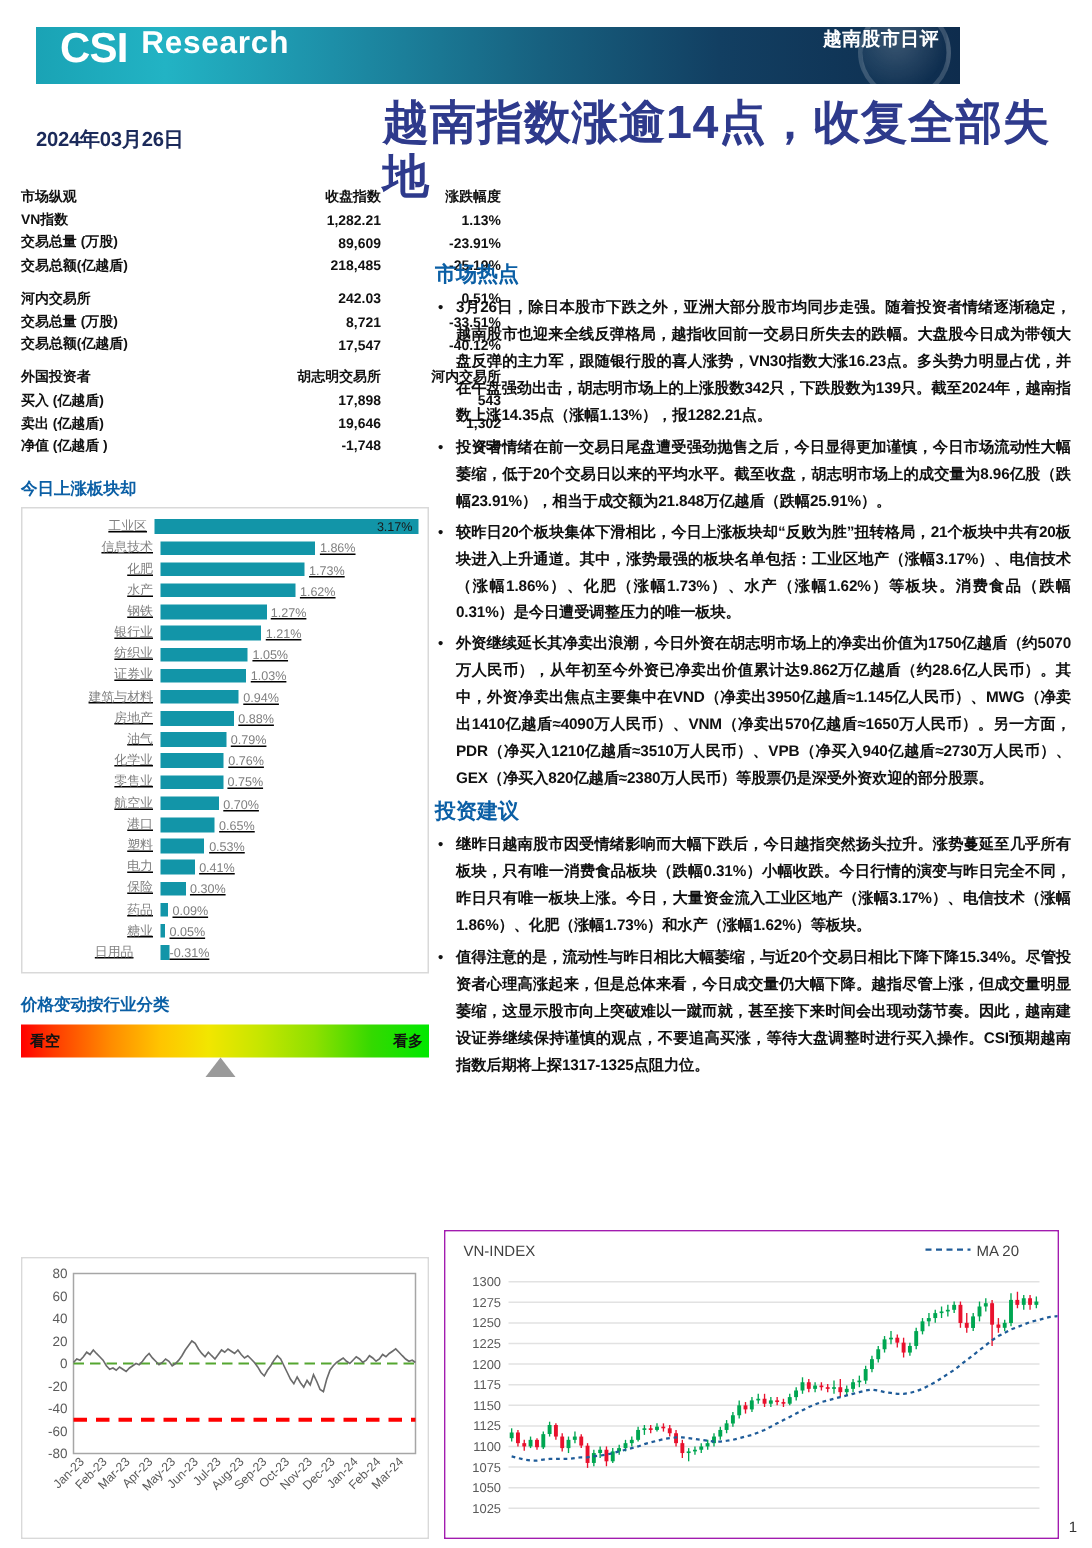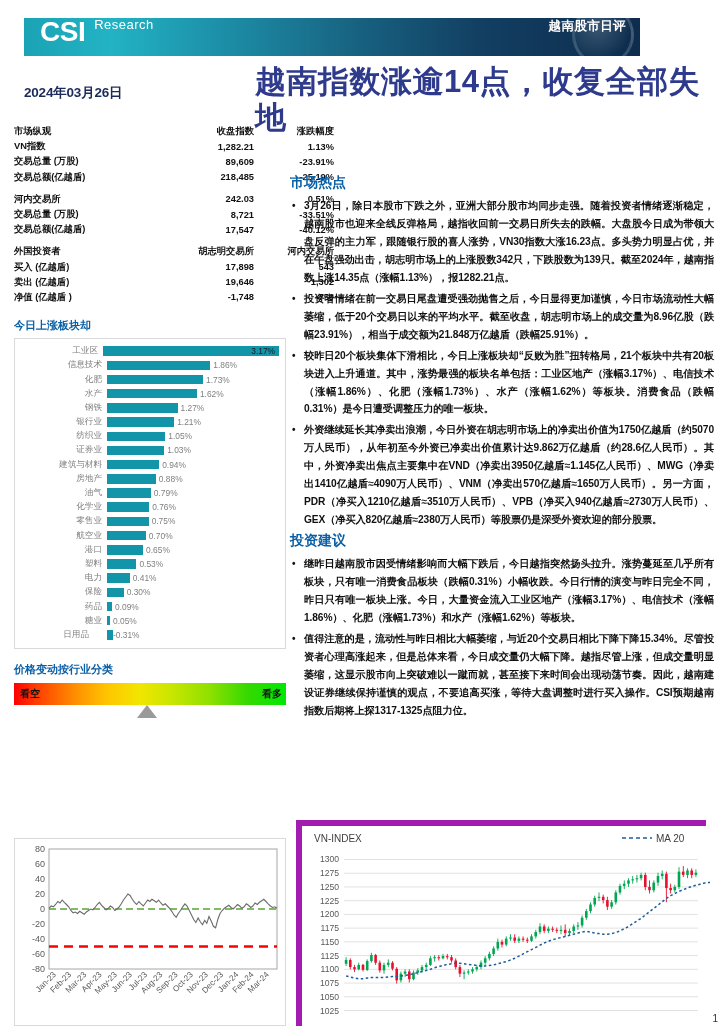--- a/index.html
+++ b/index.html
@@ -21,21 +21,21 @@
   #header-band::after{
     content:""; position:absolute; right:6px; top:-14px; width:56px; height:56px;
     border-radius:50%; border:3px solid rgba(255,255,255,.17);
     background:radial-gradient(circle at 40% 35%, rgba(255,255,255,.18), rgba(255,255,255,0) 70%);
   }
   .logo-csi {
     color:#fff; font-size:28px; font-weight:bold; letter-spacing:-.5px;
     margin-left:16px; line-height:1;
   }
   .logo-research {
-    color:#fff; font-size:13px; font-weight:normal; margin-left:9px; line-height:1;
+    color:#fff; font-size:21px; font-weight:bold; margin-left:9px; line-height:1;
     letter-spacing:.5px;
   }
   #header-right {
     color:#fff; font-size:12.5px; font-weight:bold; margin-left:auto; margin-right:14px;
     position:relative; z-index:2; letter-spacing:.4px;
   }
 
   
   #doc-date {
     position:absolute; left:24px; top:84px; width:210px;
@@ -62,20 +62,21 @@
   .spacer-row td { height:7px; padding:0; }
 
   .block-title {
     color:#0b5fa5; font-size:11px; font-weight:bold; margin:13px 0 5px 0;
   }
 
   
   #sector-box {
     border:1px solid #d9d9d9; background:#fff; padding:5px 6px 6px 4px;
     width:272px;
+    text-decoration:underline;
   }
   .srow { display:flex; align-items:center; height:14.2px; }
   .srow .sname {
     width:88px; text-align:right; padding-right:5px;
     font-size:8.6px; color:#808080; white-space:nowrap; overflow:hidden;
   }
   .sbarwrap { flex:1; display:flex; align-items:center; position:relative; }
   .sbar { height:9.5px; background:#1295a8; }
   .sval { font-size:8.4px; color:#808080; margin-left:3px; white-space:nowrap; }
   .srow.first .sval { color:#1b1b1b; }
@@ -124,21 +125,21 @@
     content:"•"; position:absolute; left:2px; top:0; font-size:10px; color:#111;
   }
 
   
   #chart-left {
     position:absolute; left:14px; top:838px; width:272px; height:188px;
     border:1px solid #d9d9d9; background:#fff;
   }
   #chart-right {
     position:absolute; left:296px; top:820px; width:410px; height:206px;
-    border:6px solid #a21caf; background:#fff;
+    border:1px solid #a21caf; background:#fff;
   }
   .cap { font-size:9px; fill:#5a5a5a; }
   #page-num {
     position:absolute; right:10px; bottom:8px;
     font-size:10px; color:#333;
   }
   svg text { font-family:"Liberation Sans", sans-serif; }
 </style>
 <style>#gauge-needle::before{left:123.28px;}</style></head>
 <body>

